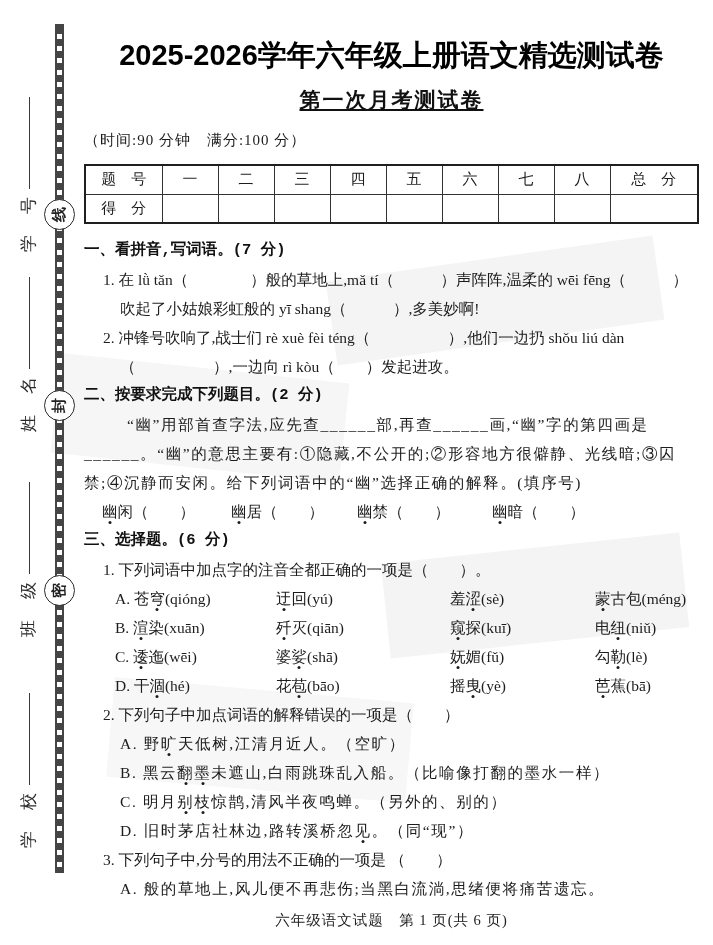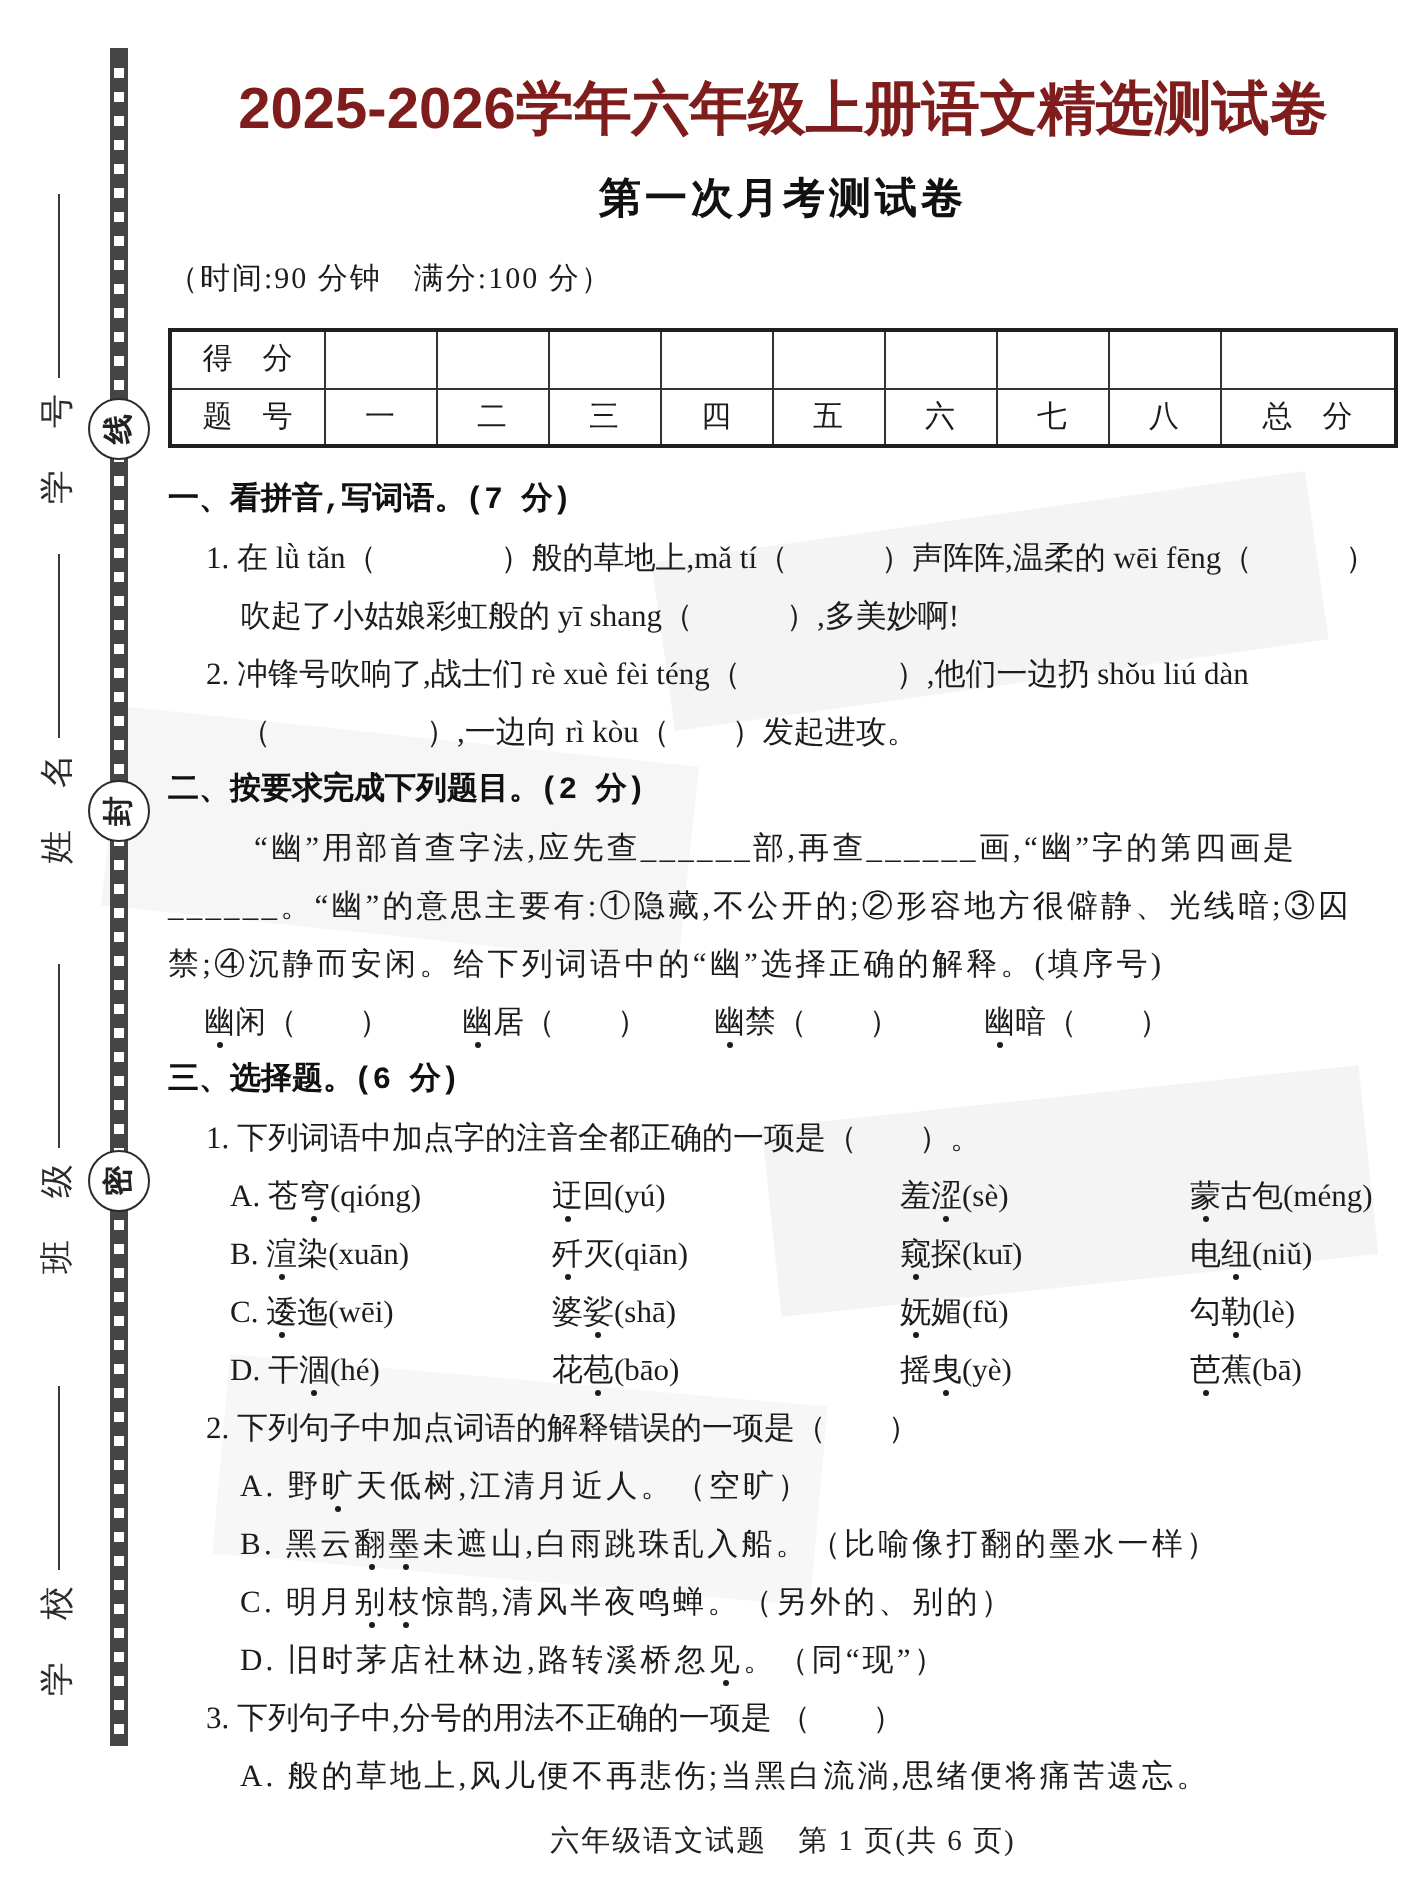--- a/index.html
+++ b/index.html
@@ -46,26 +46,26 @@
     display:flex; align-items:center; justify-content:center;
   }
   .seal-stamp span { transform:rotate(-90deg); font-size:15px; font-weight:bold; color:#222; }
   .st-xian { top:199px; } .st-feng { top:390px; } .st-mi { top:575px; }
 
   
   .main { position:absolute; left:84px; top:0; width:615px; z-index:1; }
   .title {
     margin-top:34px; text-align:center;
     font-family:"Liberation Sans", sans-serif; font-weight:700;
-    font-size:29px; line-height:42px; color:#7f1d1d; white-space:nowrap;
+    font-size:29px; line-height:42px; color:#000000; white-space:nowrap;
   }
   .subtitle {
     margin-top:10px; text-align:center;
     font-family:"Liberation Sans", sans-serif; font-weight:700;
-    font-size:21px; line-height:28px; letter-spacing:2px; color:#111;
+    font-size:21px; line-height:28px; letter-spacing:2px; color:#111;text-decoration:underline;
   }
   .meta { margin-top:16px; text-align:left; font-size:15px; line-height:20px; letter-spacing:1px; }
 
   table.score { margin-top:14px; width:100%; border-collapse:collapse; border:2px solid #1f1f1f; table-layout:fixed; }
   table.score td { border:1px solid #333; height:29px; text-align:center; font-size:15px; padding:0; }
 
   .sec-heading {
     font-family:Liberation Mono, monospace; font-weight:700;
     font-size:15.5px; line-height:29px; white-space:nowrap; color:#111;
   }
@@ -141,43 +141,43 @@
         <col>
         <col>
         <col>
         <col>
         <col>
         <col>
       <col style="width:88px">
     </colgroup>
     <tbody>
         <tr>
-      <td>得　分</td>
-      <td></td>
-      <td></td>
-      <td></td>
-      <td></td>
-      <td></td>
-      <td></td>
-      <td></td>
-      <td></td>
-      <td></td>
-    </tr>
-    <tr>
       <td>题　号</td>
       <td>一</td>
       <td>二</td>
       <td>三</td>
       <td>四</td>
       <td>五</td>
       <td>六</td>
       <td>七</td>
       <td>八</td>
       <td>总　分</td>
     </tr>
+    <tr>
+      <td>得　分</td>
+      <td></td>
+      <td></td>
+      <td></td>
+      <td></td>
+      <td></td>
+      <td></td>
+      <td></td>
+      <td></td>
+      <td></td>
+    </tr>
   </tbody>
     </table>
 
   <div class="sec-heading mt">一、看拼音,写词语。(7 分)</div>
   <div class="line ind1">1. 在 lǜ tǎn（　　　　）般的草地上,mǎ tí（　　　）声阵阵,温柔的 wēi fēng（　　　）</div>
   <div class="line ind2">吹起了小姑娘彩虹般的 yī shang（　　　）,多美妙啊!</div>
   <div class="line ind1">2. 冲锋号吹响了,战士们 rè xuè fèi téng（　　　　　）,他们一边扔 shǒu liú dàn</div>
   <div class="line ind2">（　　　　　）,一边向 rì kòu（　　）发起进攻。</div>
 
   <div class="sec-heading">二、按要求完成下列题目。(2 分)</div>

